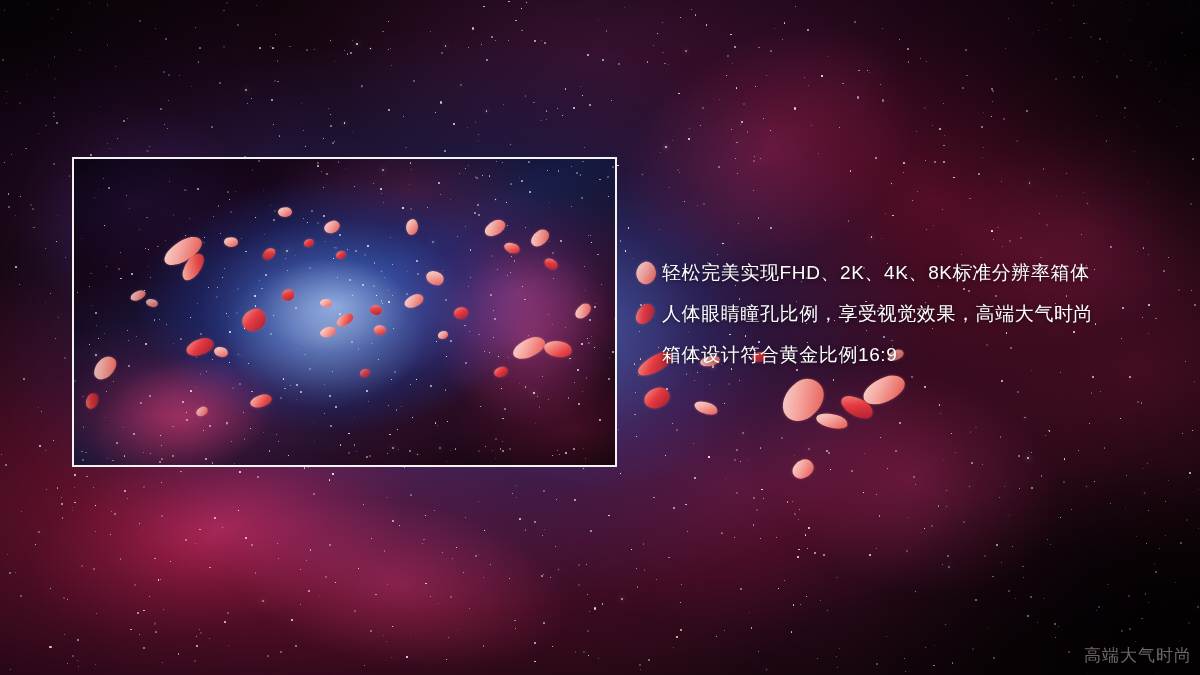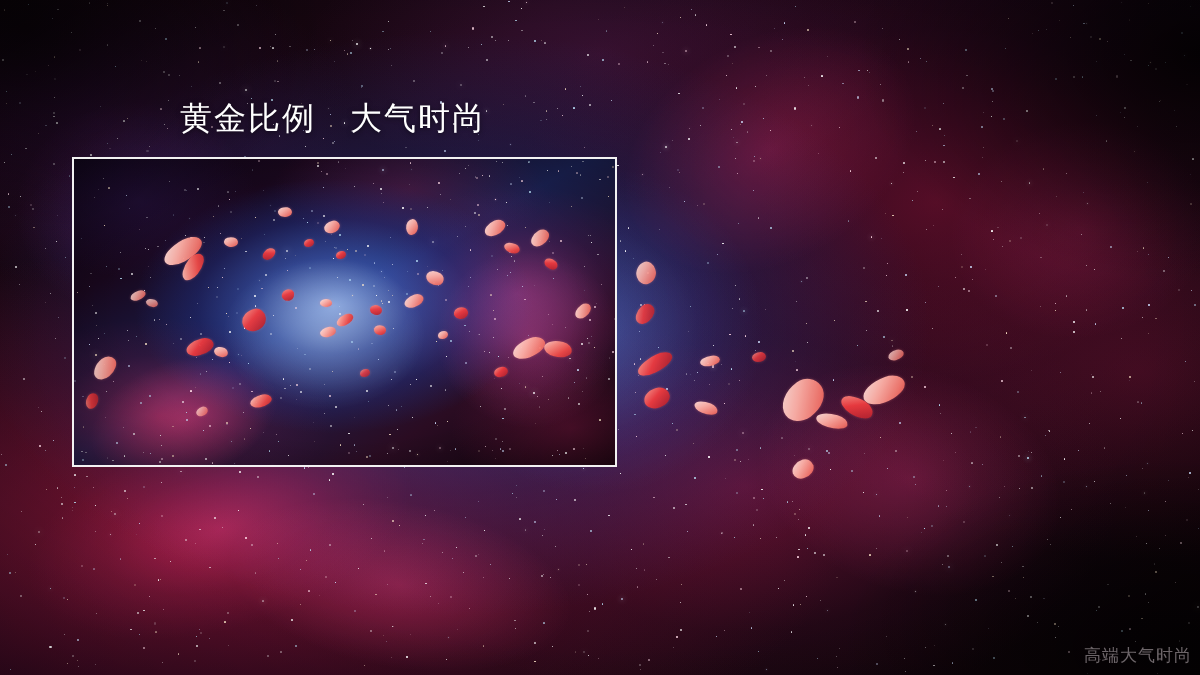--- a/index.html
+++ b/index.html
@@ -1251,21 +1251,20 @@
         <i style="left:155.0px;top:631.3px;width:1.76px;height:1.76px;opacity:0.52;background:#ffe8c9;"></i>
         <i style="left:58.1px;top:316.8px;width:1.11px;height:1.11px;opacity:0.47;background:#cfe0ff;"></i>
         <i style="left:289.1px;top:45.6px;width:1.74px;height:1.74px;opacity:0.37;background:#ffffff;"></i>
         <i style="left:805.9px;top:595.9px;width:1.34px;height:1.34px;opacity:0.96;background:#ffd9e6;"></i>
         <i style="left:982.0px;top:464.1px;width:1.32px;height:1.32px;opacity:0.57;background:#cfe0ff;"></i>
         <i style="left:388.1px;top:109.0px;width:1.62px;height:1.62px;opacity:0.80;background:#bfe9ff;"></i>
       </div>
     <div class="vignette"></div>
   </div>
 
-  <div id="title">黄金比例　大气时尚</div>
 
   <div id="panel">
     <div class="pbg"></div>
 
     <div class="wisp" style="left:-20px;top:180px;width:260px;height:160px;transform:rotate(-18deg);
                 background:radial-gradient(ellipse 50% 50% at 50% 50%, rgba(225,45,85,0.42) 0%, rgba(0,0,0,0) 74%);"></div>
     <div class="wisp" style="left:330px;top:60px;width:250px;height:240px;transform:rotate(14deg);
                 background:radial-gradient(ellipse 50% 50% at 50% 50%, rgba(215,70,150,0.36) 0%, rgba(0,0,0,0) 74%);"></div>
     <div class="wisp" style="left:110px;top:70px;width:280px;height:210px;
                 background:radial-gradient(ellipse 50% 50% at 50% 50%, rgba(185,215,255,0.34) 0%, rgba(0,0,0,0) 72%);"></div>
@@ -1853,16 +1852,19 @@
       </div>
       <div class="petal deep" style="left:634px;top:306px;width:22px;height:16px;transform:rotate(-42deg);opacity:0.9;">
         <span></span>
       </div>
       <div class="petal pale" style="left:888px;top:350px;width:16px;height:10px;transform:rotate(-14deg);opacity:0.8;">
         <span></span>
       </div>
     </div>
 
   <div id="body">
+    <div class="bl">轻松完美实现FHD、2K、4K、8K标准分辨率箱体</div>
+    <div class="bl">人体眼睛瞳孔比例，享受视觉效果，高端大气时尚</div>
+    <div class="bl">箱体设计符合黄金比例16:9</div>
   </div>
 
   <div id="watermark">高端大气时尚</div>
 </div>
 
 </body></html>

